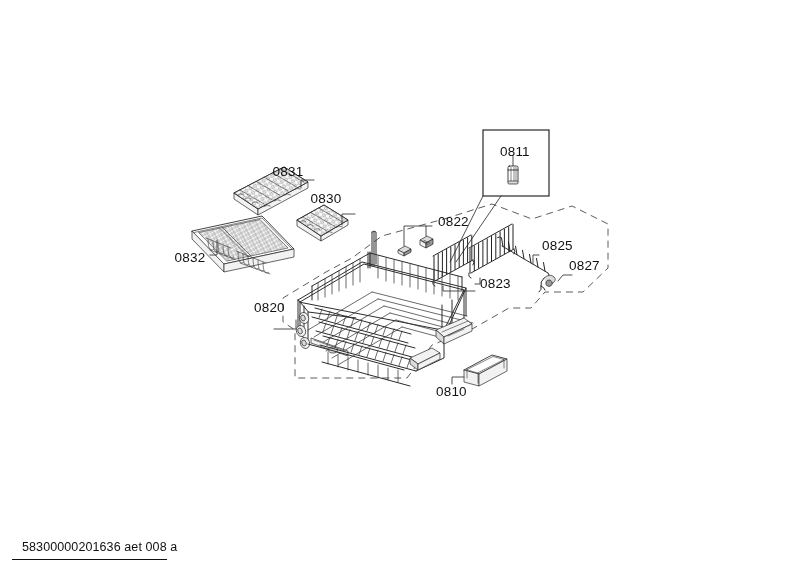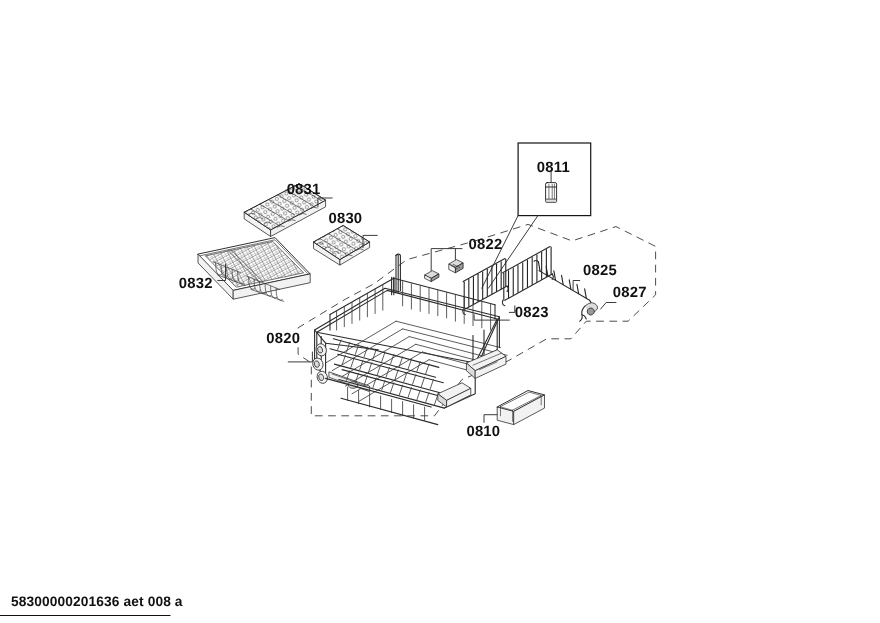--- a/index.html
+++ b/index.html
@@ -11,25 +11,24 @@
   body {
     width: 800px;
     height: 566px;
     font-family: "Liberation Sans", sans-serif;
     color: #1a1a1a;
     overflow: hidden;
     position: relative;
   }
   #diagram-root {
     position: absolute;
-    left: 0;
+    left: 12px;
     top: 0;
     width: 784px;
     height: 566px;
-    font-weight: bold;
   }
   svg.sheet {
     display: block;
     width: 800px;
     height: 566px;
   }
   .lbl {
     font-family: "Liberation Sans", sans-serif;
     font-size: 13.5px;
     fill: #111111;

